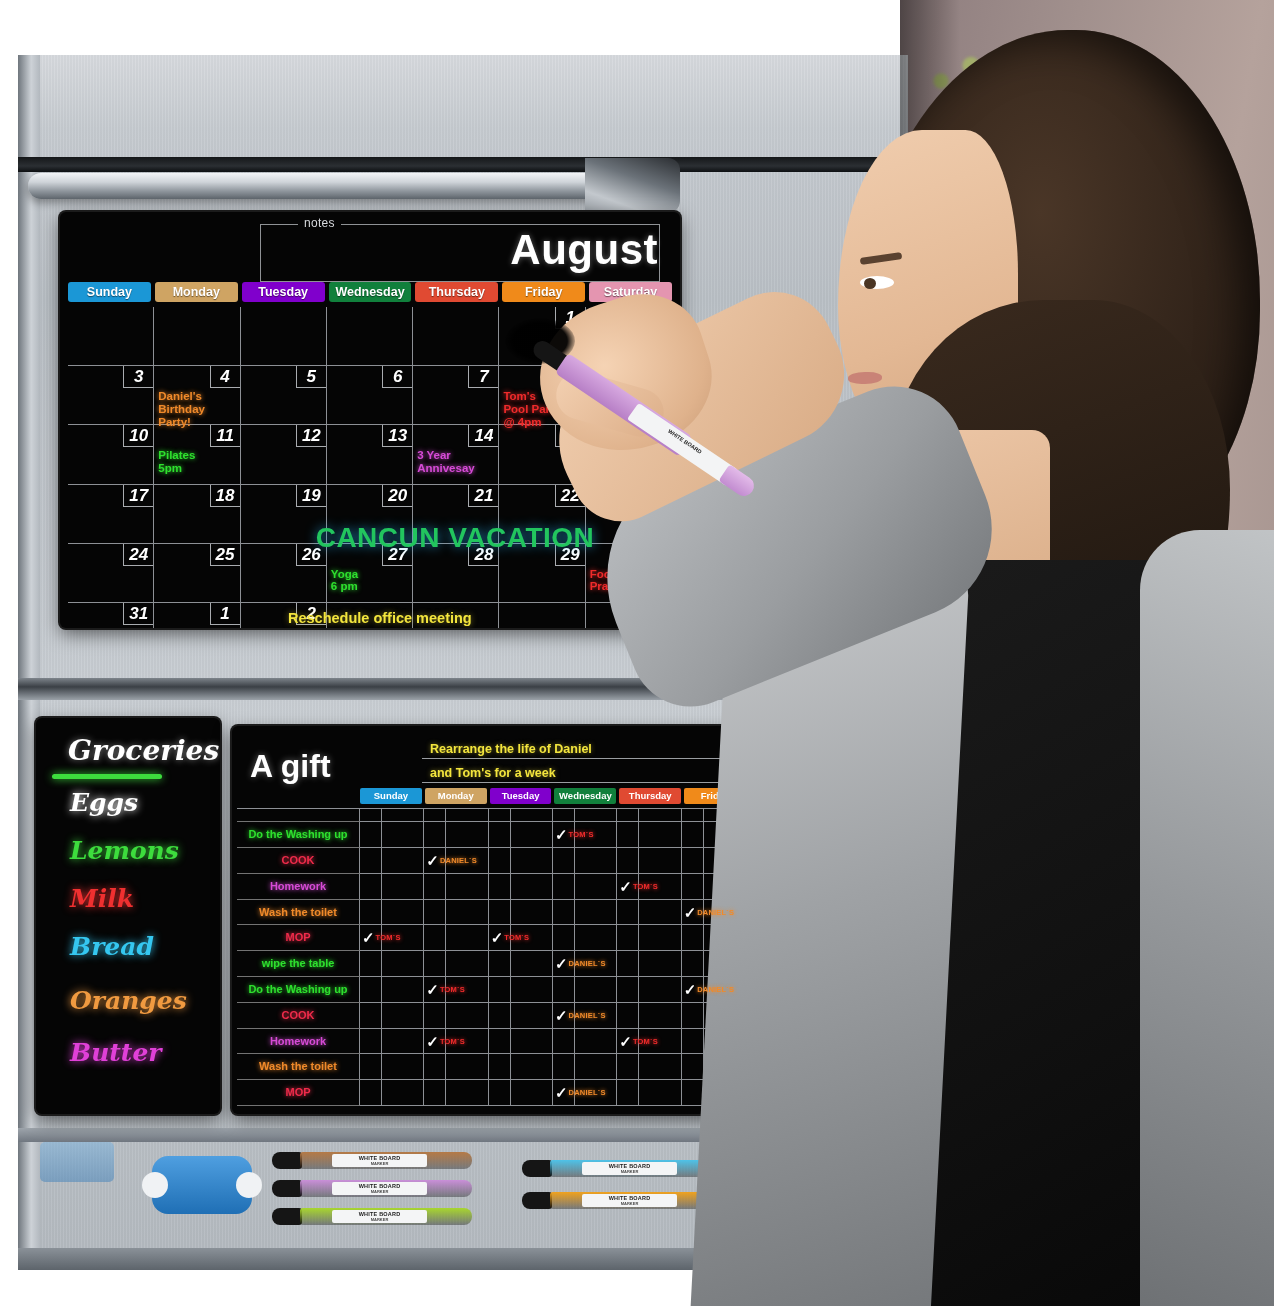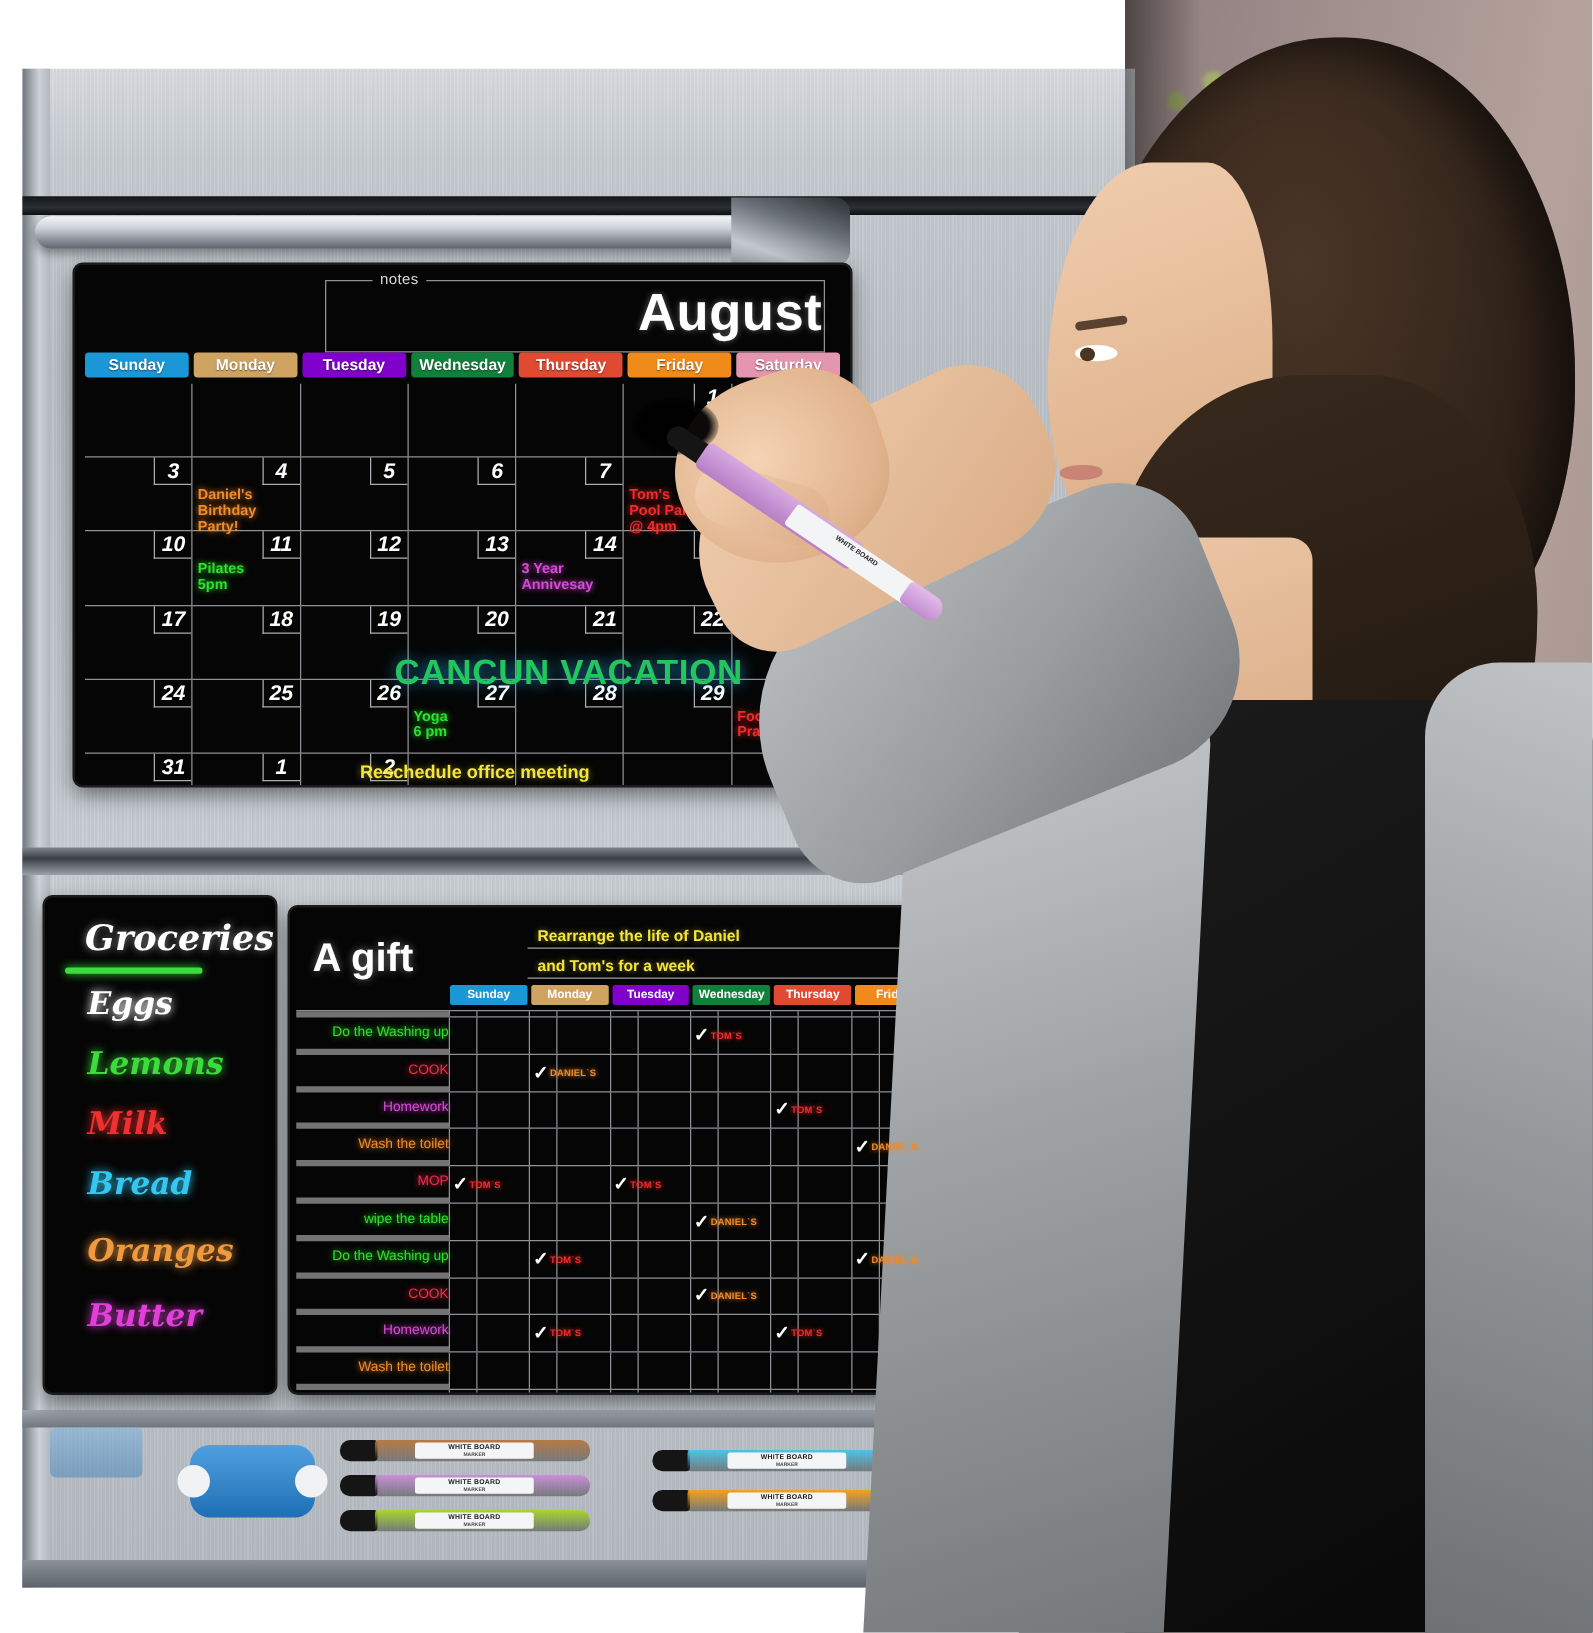--- a/index.html
+++ b/index.html
@@ -195,22 +195,22 @@
     font-size: 9.5px; font-weight: 700; line-height: 16px; color: #fff;
   }
   .week-grid {
     position: absolute; left: 5px; top: 82px; width: 509px; height: 298px;
     display: grid;
     grid-template-columns: 123px repeat(6, 1fr);
     grid-template-rows: repeat(12, 1fr);
     border-top: 1px solid #8d9095;
   }
   .wk-label {
-    border-bottom: 5px solid #737373; border-right: 1px solid #8d9095;
-    font-size: 11px; font-weight: 400; line-height: 24.8px; text-align: right;
+    border-bottom: 1px solid #737373; border-right: 1px solid #8d9095;
+    font-size: 11px; font-weight: 700; line-height: 24.8px; text-align: center;
     text-shadow: 0 0 5px currentColor; white-space: nowrap;
   }
   .wk-cell {
     position: relative;
     border-bottom: 1px solid #8d9095; border-right: 1px solid #8d9095;
     display: flex; align-items: center;
   }
   .wk-cell::before {
     content:""; position:absolute; left: 33%; top:0; bottom:0; width:1px; background:#8d9095;
   }

